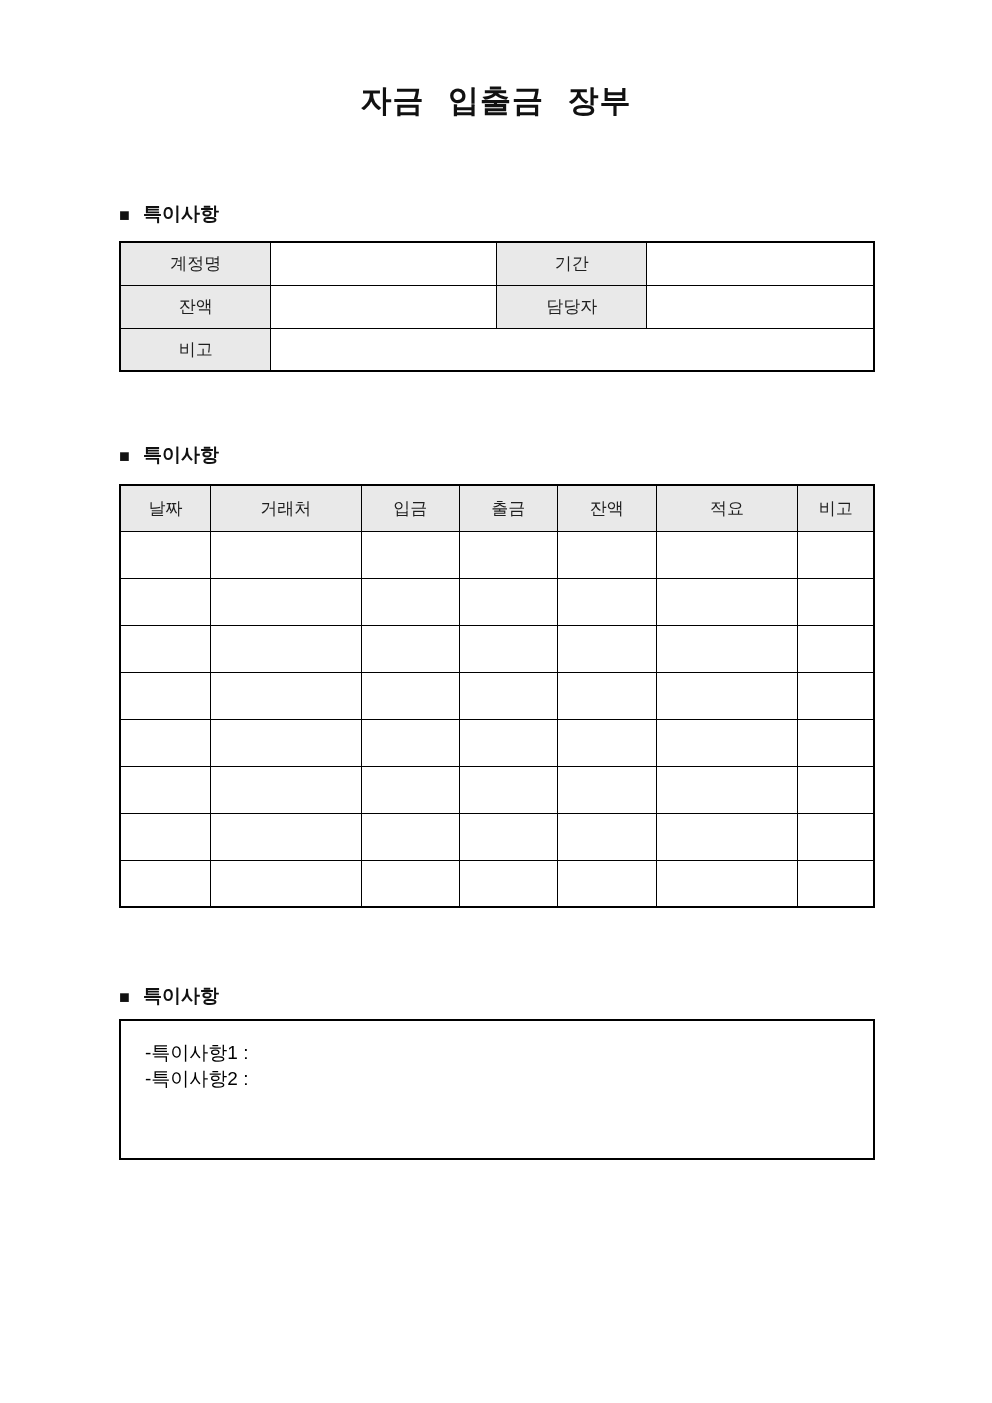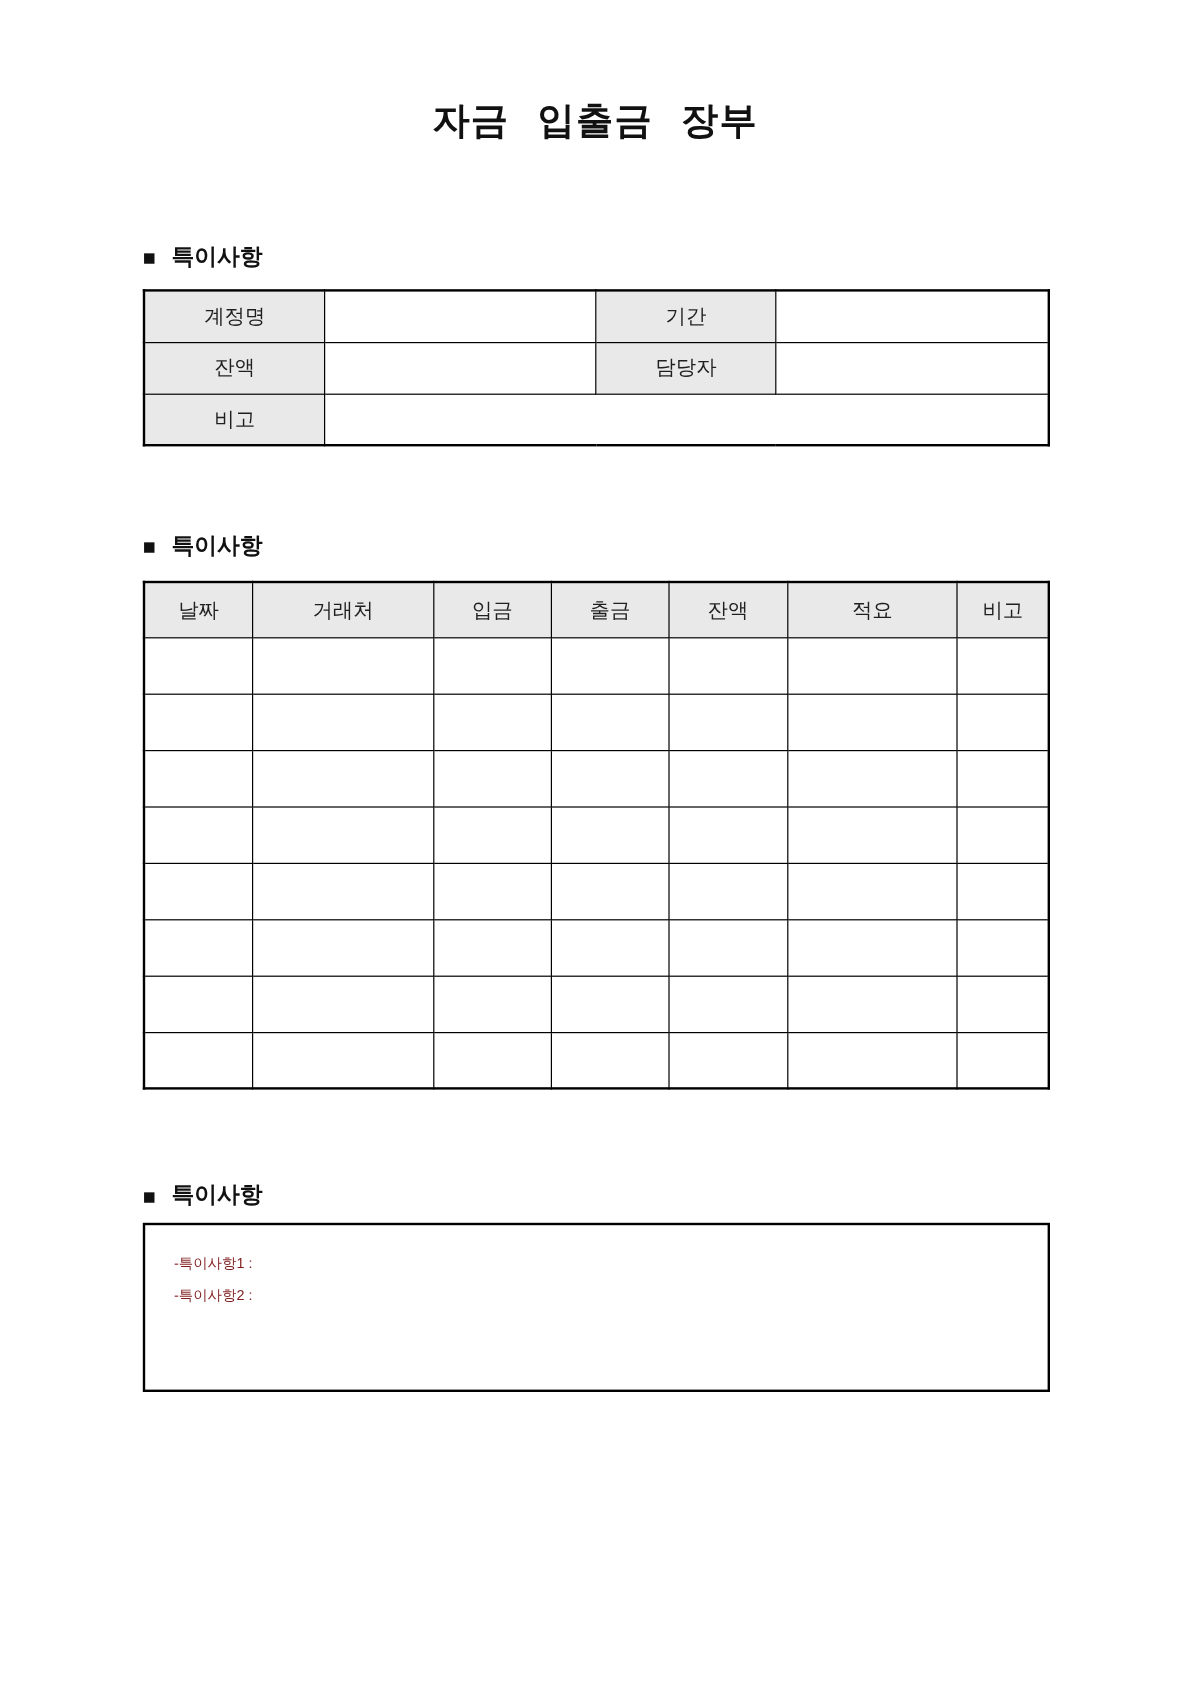--- a/index.html
+++ b/index.html
@@ -49,23 +49,23 @@
   .trans-table thead tr { height: 46px; }
   .trans-table tbody tr { height: 47px; }
 
   .notes-box {
     margin-top: 10px;
     width: 756px; height: 141px;
     border: 2px solid #000;
     padding: 19px 0 0 24px;
   }
   .notes-box .note-line {
-    font-size: 12px;
+    font-size: 19px;
     line-height: 26px;
-    color: #7f1d1d;
+    color: #000000;
     text-align: left;
   }
 </style>
 </head>
 <body>
 
 <div class="doc-title">자금 입출금 장부</div>
 
 <div class="content">
 

